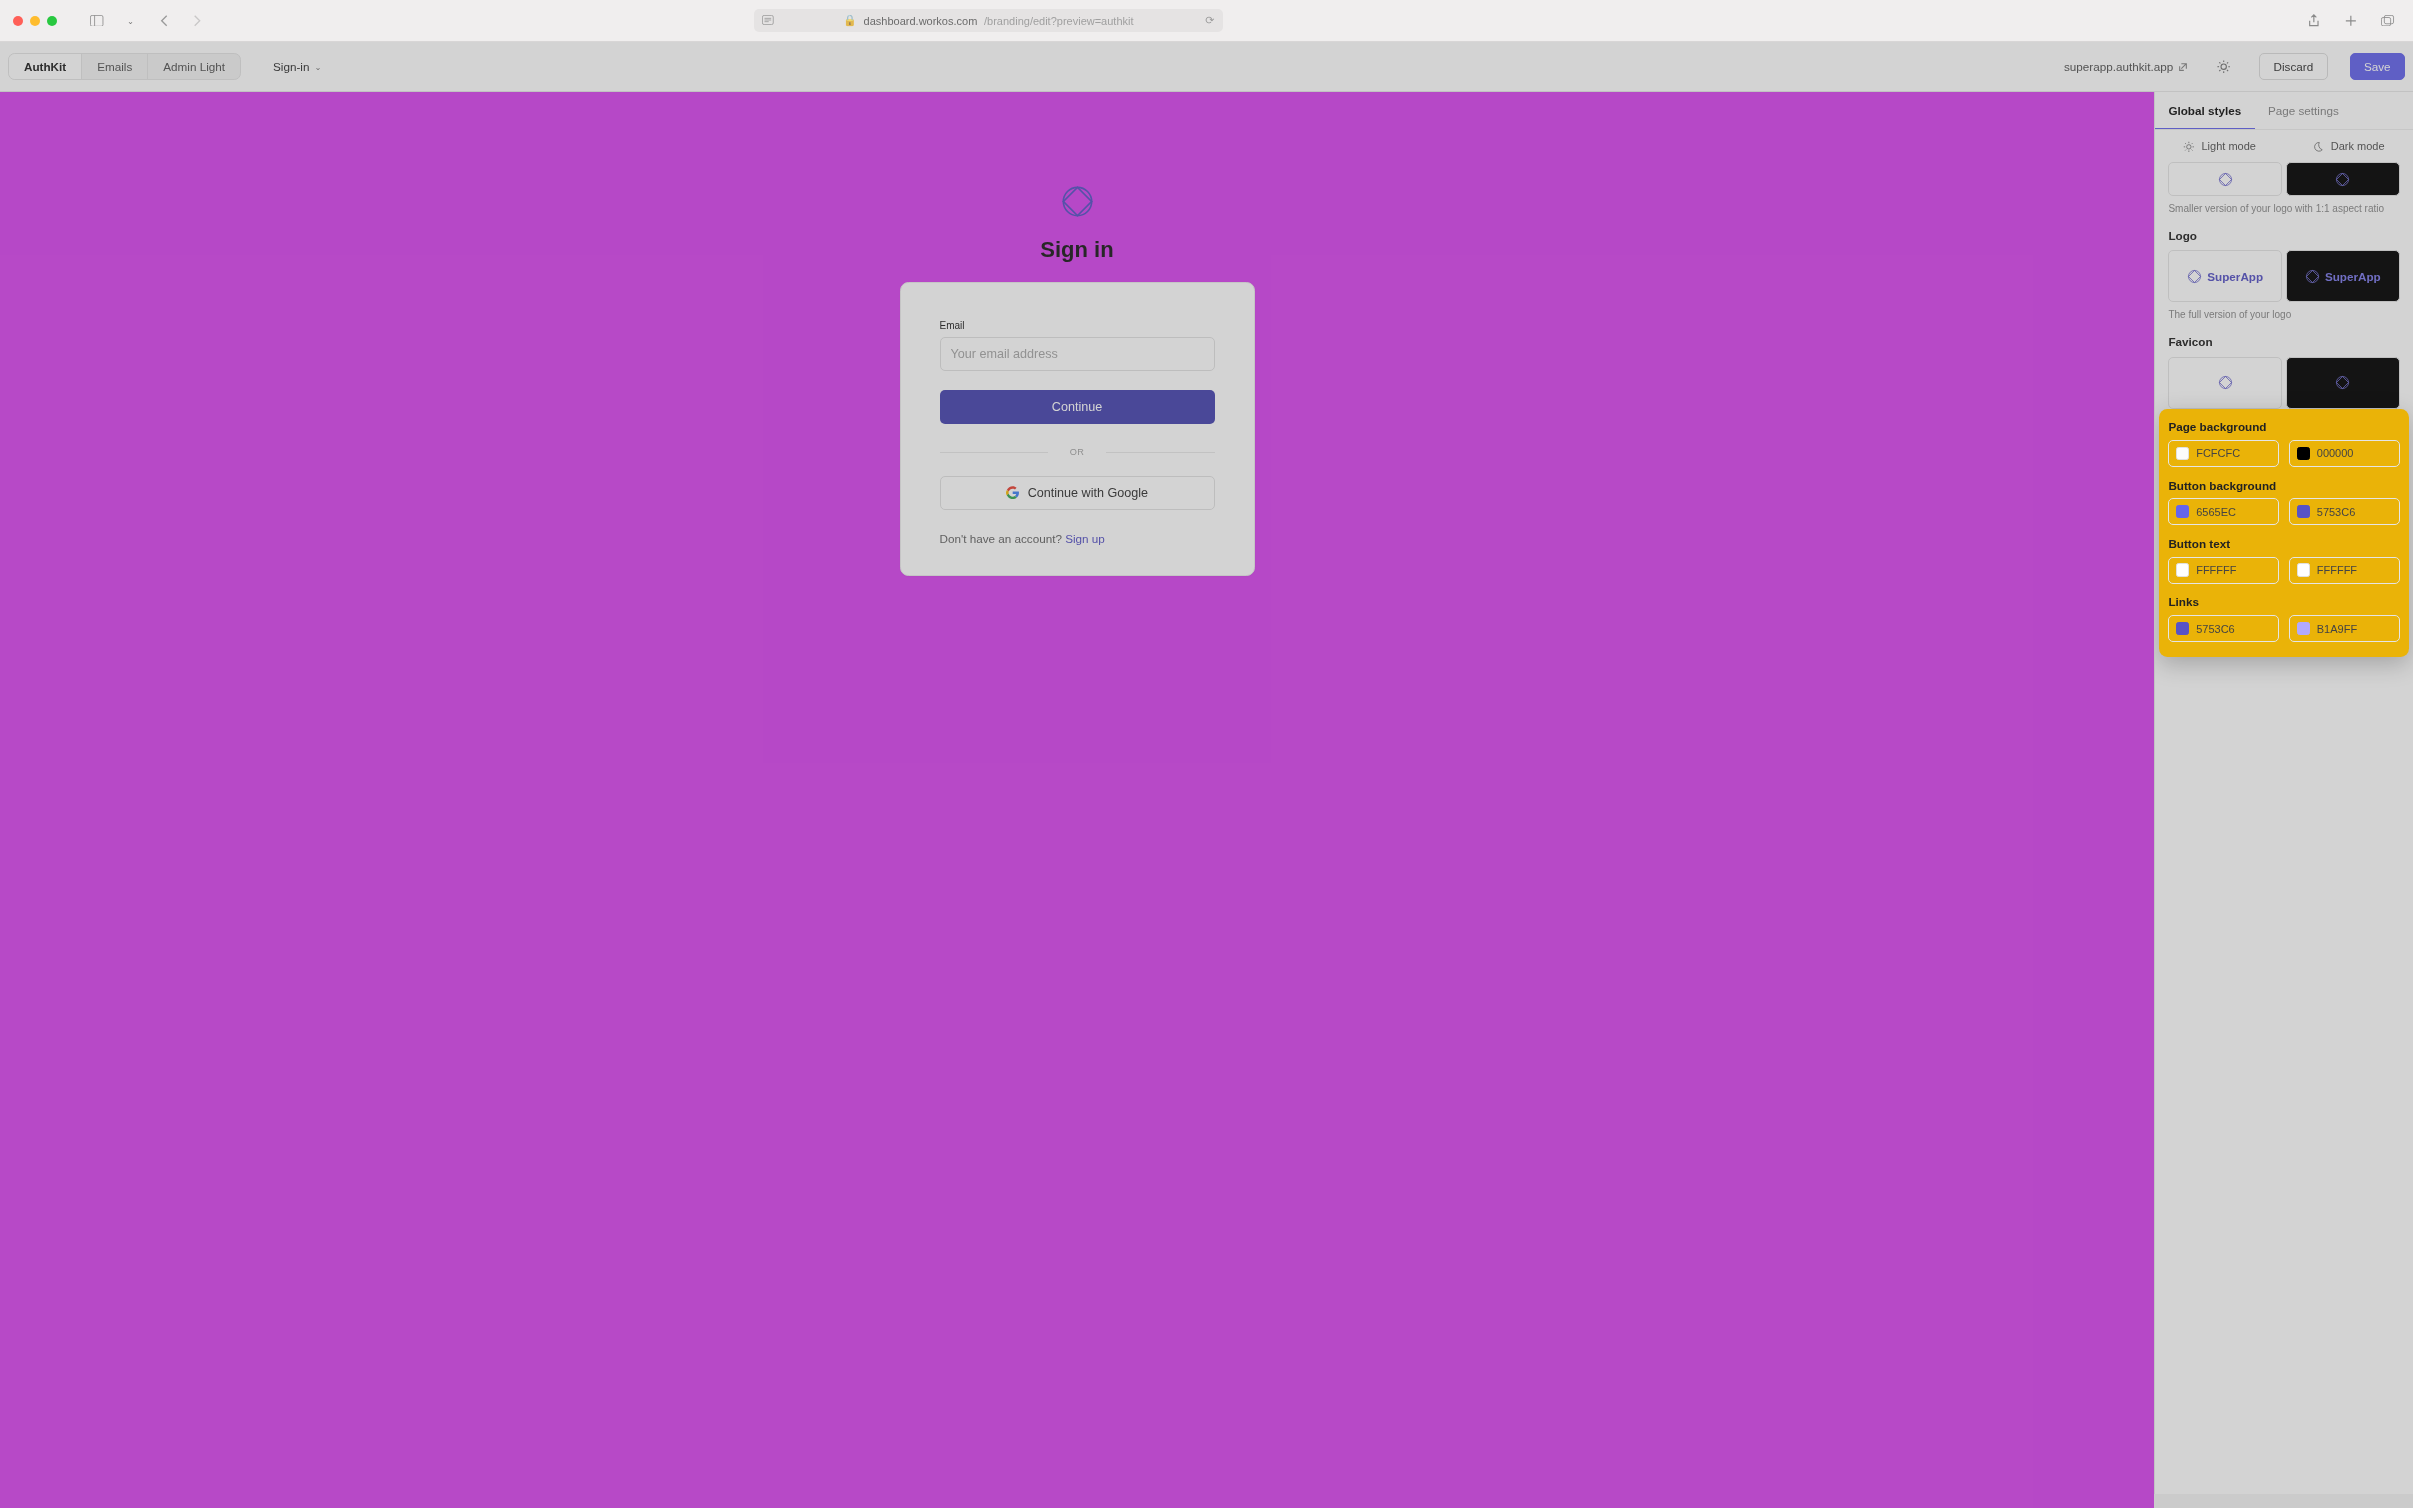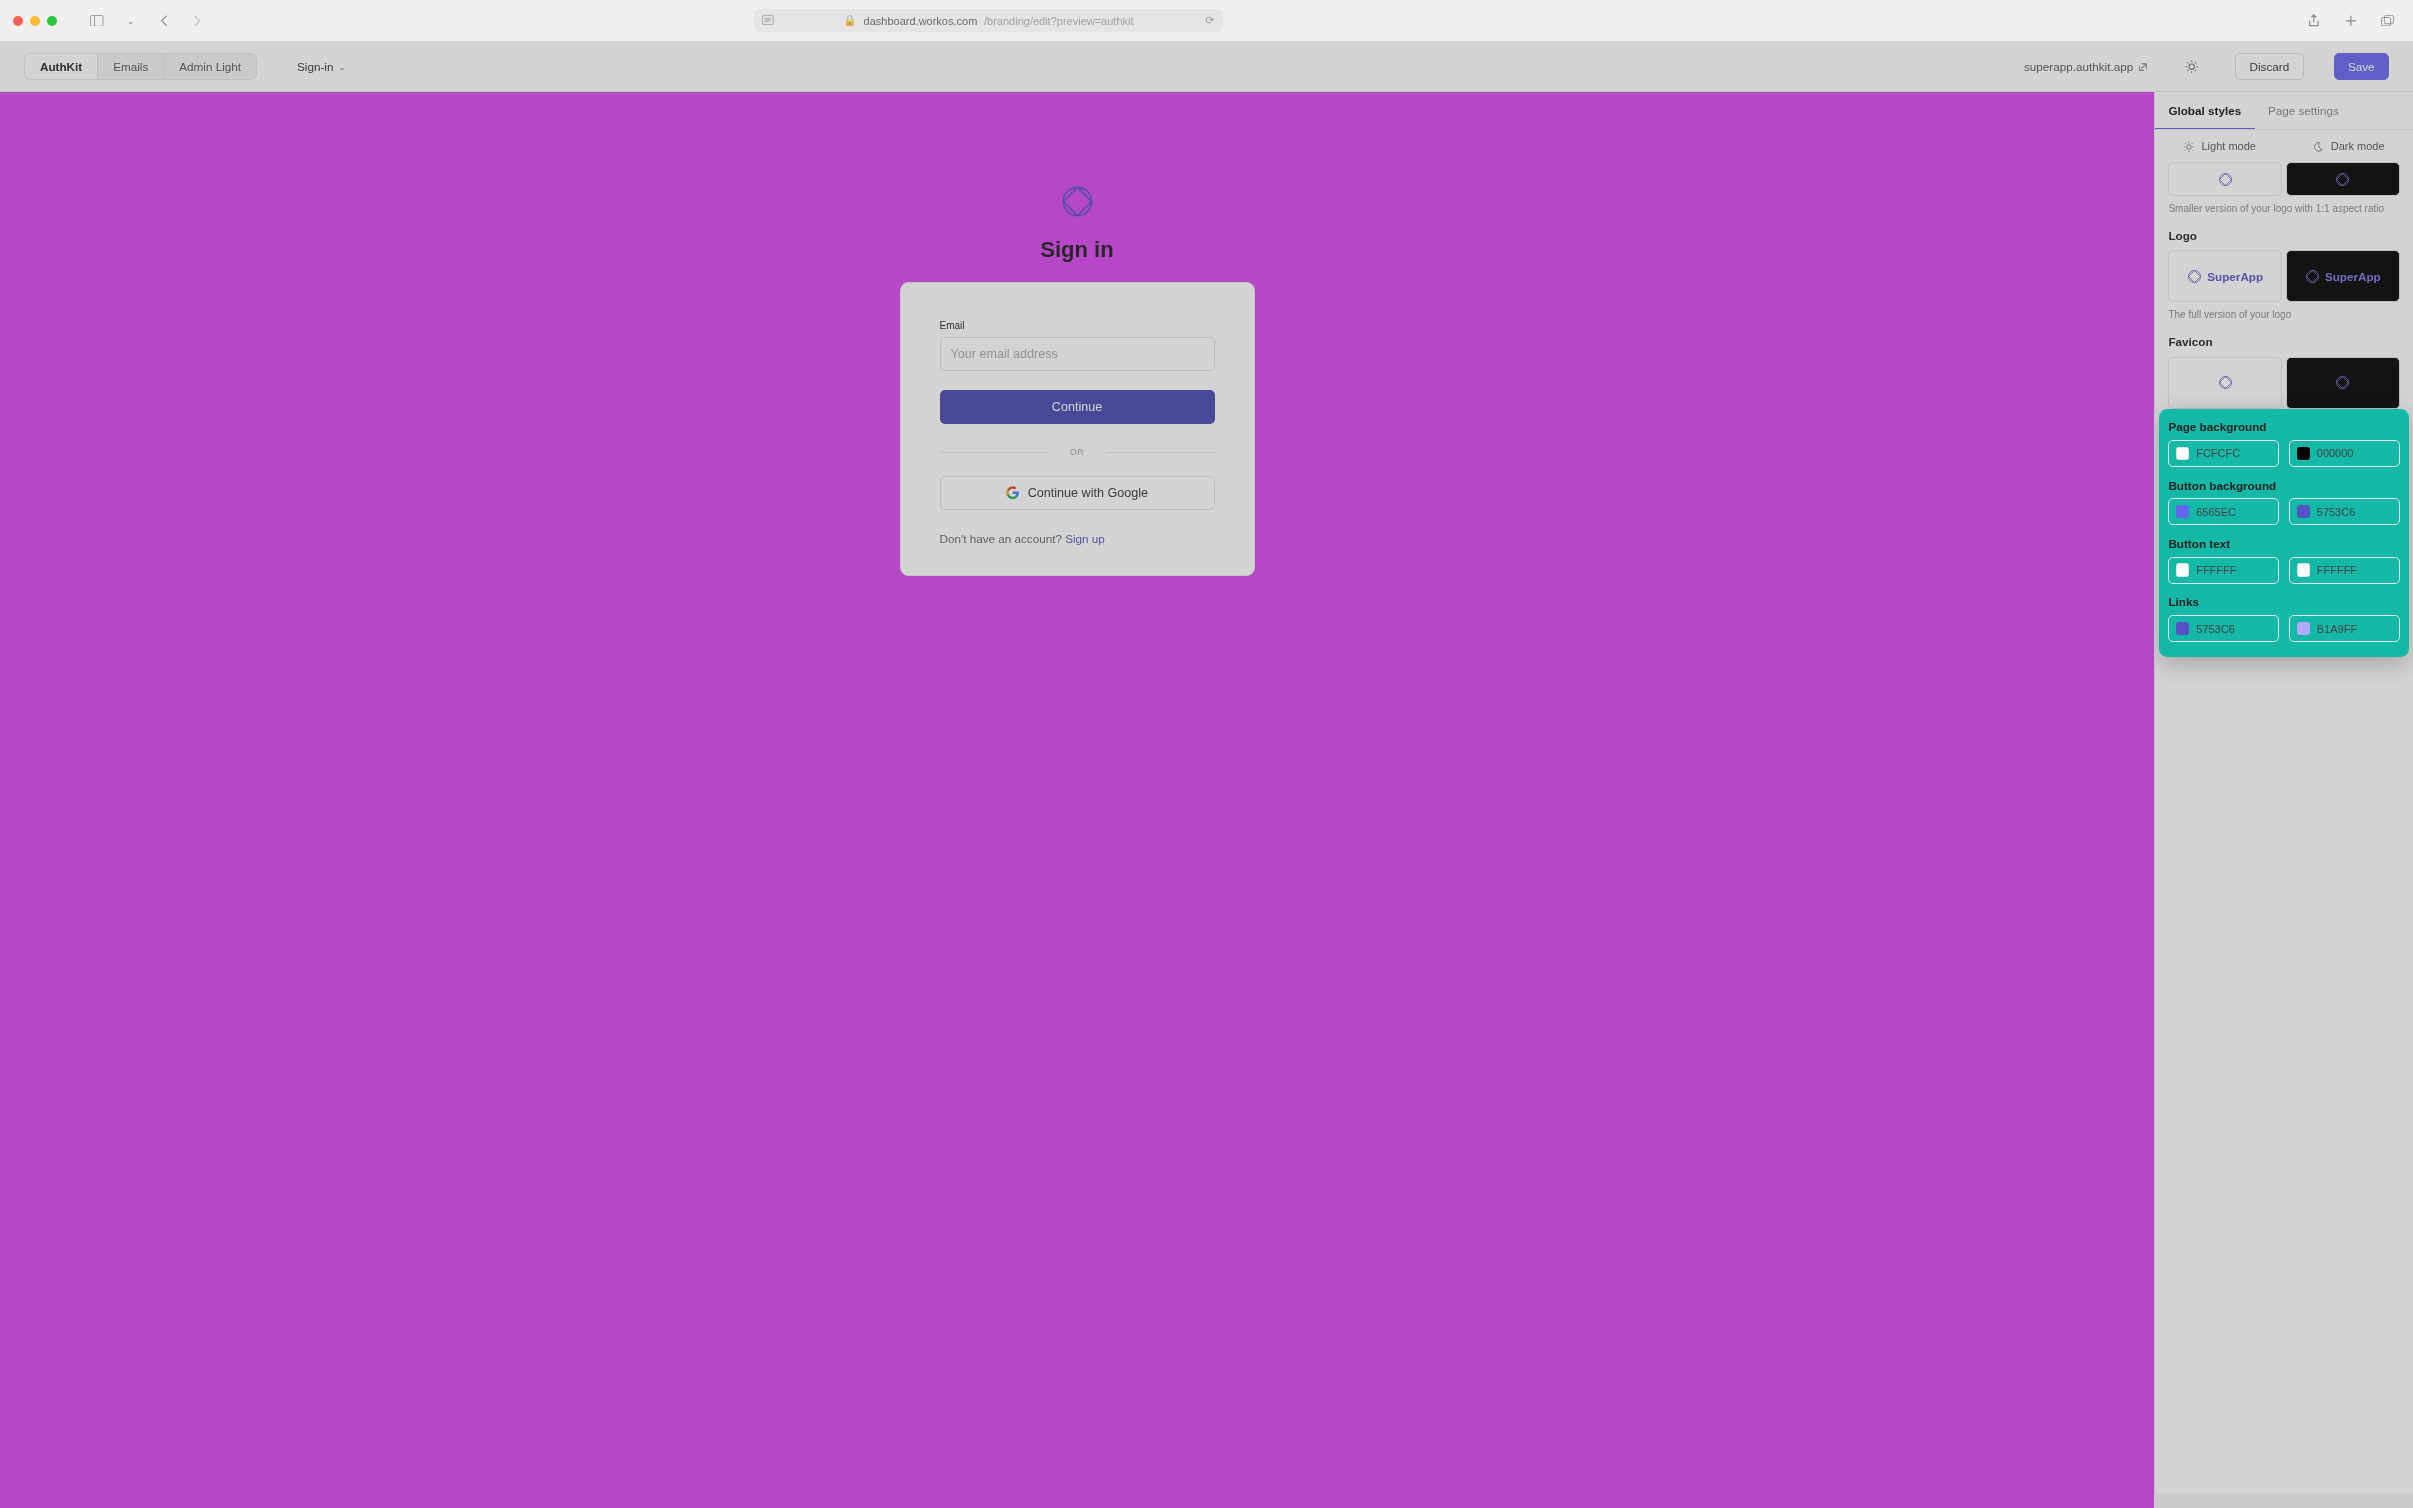--- a/index.html
+++ b/index.html
@@ -14,21 +14,21 @@
 .tb-btn { width:23.5px; height:23.5px; display:flex;align-items:center;justify-content:center;color:#888; border-radius:5px;}
 .urlbar { flex:0 0 469px; margin: 0 auto; height:23.5px; background:#e5e3e3; border-radius:5px; display:flex; align-items:center; justify-content:center; gap:6.7px; color:#6b6b6b; font-size:11px; position:relative;}
 .urlbar .lock{opacity:.7}
 .url-dim{color:#a0a0a0}
 .tb-right{display:flex;gap:13.4px;margin-left:auto;color:#888}
 
 
 .dim { position:absolute; inset:42px 0 0 0; background: rgba(80,80,80,0.25); pointer-events:none; z-index: 5;}
 
 
-.app-header { position:absolute; top:42px; left:0; right:0; height:50px; background:#fff; display:flex; align-items:center; padding:0 24px; gap:30px; border-bottom:0.8px solid #e8e8e8;}
+.app-header { position:absolute; top:42px; left:0; right:0; height:50px; background:#fff; display:flex; align-items:center; padding:0 8px; gap:22px; border-bottom:0.8px solid #e8e8e8;}
 .seg { display:flex; background:#f3f3f3; border:0.8px solid #e5e5e5; border-radius:6.7px; overflow:hidden;}
 .seg .seg-btn{ padding:5.9px 15px; font-size:11.7px; color:#555; background:transparent; border:none; border-right:0.8px solid #e5e5e5;}
 .seg .seg-btn:last-child{border-right:none}
 .seg .seg-btn.active{ background:#fff; font-weight:600; color:#222;}
 .dd { display:flex; align-items:center; gap:5px; padding:5px 10px; font-size:11.7px; color:#333; border-radius:5px;}
 .hdr-spacer{flex:1}
 .link-out{display:flex;align-items:center;gap:5px;color:#555;font-size:11.7px;}
 .icon-btn{width:27px;height:27px;display:flex;align-items:center;justify-content:center;color:#666;border-radius:5px;}
 .btn{padding:5.9px 13.4px;border-radius:5px;font-size:11.7px;border:0.8px solid #dcdcdc;background:#fff;color:#333;font-weight:500}
 .btn.primary{background:#6565EC;border-color:#6565EC;color:#fff}
@@ -63,21 +63,21 @@
 .swatch-box{flex:1;height:34px;border:0.8px solid #e5e5e5;border-radius:5px;display:flex;align-items:center;justify-content:center}
 .swatch-box.dark{background:#000}
 .logo-box{flex:1;height:52px;border:0.8px solid #e5e5e5;border-radius:5px;display:flex;align-items:center;justify-content:center;gap:5px}
 .logo-box.dark{background:#000}
 .logo-text{font-weight:700;font-size:11.7px}
 .logo-box .logo-text{color:#5753C6}
 .logo-box.dark .logo-text{color:#7b78e8}
 .mini-logo{width:15px;height:15px}
 
 
-.color-card{ margin:0 -9.2px; padding:11.7px 9.2px 15px; background:#14b8a6; border-radius:8.4px; box-shadow:0 6.7px 23.5px rgba(0,0,0,0.22); position:relative; z-index:20;}
+.color-card{ margin:0 -9.2px; padding:11.7px 9.2px 15px; background:#eab308; border-radius:8.4px; box-shadow:0 6.7px 23.5px rgba(0,0,0,0.22); position:relative; z-index:20;}
 .color-row-label{font-size:11.7px;font-weight:600;color:#222;margin:11.7px 0 6.7px}
 .color-pair{display:flex;gap:10px}
 .color-input{flex:1;height:27px;border:0.8px solid #e5e5e5;border-radius:5px;display:flex;align-items:center;gap:6.7px;padding:0 6.7px;font-size:11px;color:#444;font-variant-numeric:tabular-nums}
 .chip{width:13.4px;height:13.4px;border-radius:2.5px;border:0.8px solid #e0e0e0}
 
 
 .logo-svg circle{fill:none;stroke:#5753C6;stroke-width:2}
 .logo-svg path{fill:none;stroke:#5753C6;stroke-width:2}
 
 .chev{font-size:8.4px;color:#777}

